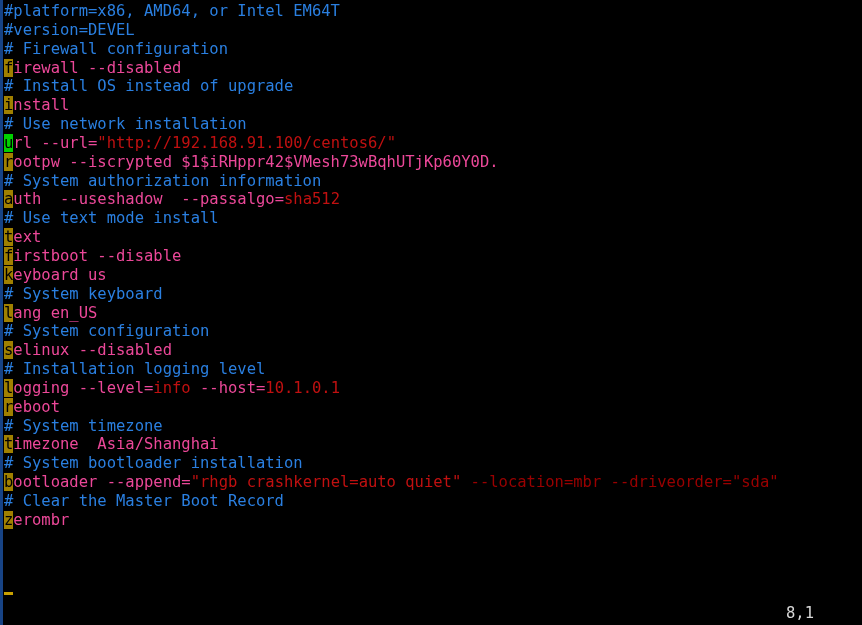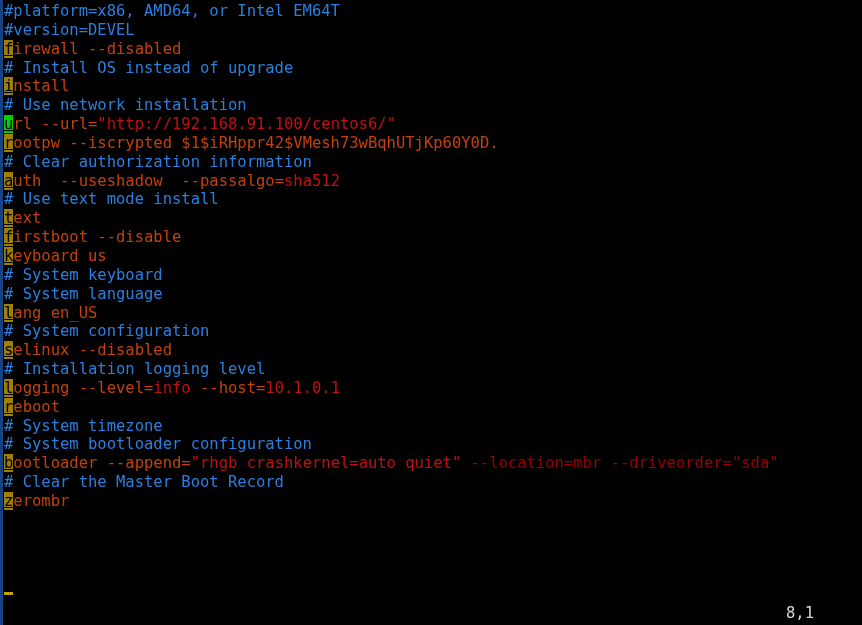--- a/index.html
+++ b/index.html
@@ -31,35 +31,34 @@
     opacity: 0.85;
   }
   #screen {
     position: absolute;
     left: 0;
     top: 0;
     width: 862px;
     height: 588px;
     padding: 2px 0 0 4px;
     box-sizing: border-box;
-    text-decoration: underline;
   }
   .line {
     height: 18.85px;
     line-height: 18.85px;
     font-size: 15.5px;
     white-space: pre;
     letter-spacing: 0px;
     color: #b0b0b0;
   }
   .cmt   { color: #2a7fe0; }
   .kw    { color: #b8a80a; background: #a08000; color: #000000; }
   .str   { color: #c01010; }
   .dkred { color: #9a0000; }
-  .plain { color: #c2410c; }
+  .plain { color: #ec4899; }
   .cursor-green { background: #00d000; color: #000000; }
 
   #statusline {
     position: absolute;
     left: 0;
     bottom: 0;
     width: 862px;
     height: 24px;
     line-height: 24px;
     font-size: 15.5px;
@@ -86,42 +85,43 @@
 </head>
 <body>
 
 <div id="terminal">
 
   <div class="left-edge"></div>
 
   <div id="screen">
       <div class="line"><span class="cmt">#platform=x86, AMD64, or Intel EM64T</span></div>
       <div class="line"><span class="cmt">#version=DEVEL</span></div>
+      <div class="line"><span class="cmt"># Firewall configuration</span></div>
       <div class="line"><span class="kw">f</span><span class="plain">irewall --disabled</span></div>
       <div class="line"><span class="cmt"># Install OS instead of upgrade</span></div>
       <div class="line"><span class="kw">i</span><span class="plain">nstall</span></div>
       <div class="line"><span class="cmt"># Use network installation</span></div>
       <div class="line"><span class="cursor-green">u</span><span class="plain">rl --url=</span><span class="str">"http://192.168.91.100/centos6/"</span></div>
       <div class="line"><span class="kw">r</span><span class="plain">ootpw --iscrypted $1$iRHppr42$VMesh73wBqhUTjKp60Y0D.</span></div>
-      <div class="line"><span class="cmt"># Clear authorization information</span></div>
+      <div class="line"><span class="cmt"># System authorization information</span></div>
       <div class="line"><span class="kw">a</span><span class="plain">uth  --useshadow  --passalgo=</span><span class="str">sha512</span></div>
       <div class="line"><span class="cmt"># Use text mode install</span></div>
       <div class="line"><span class="kw">t</span><span class="plain">ext</span></div>
       <div class="line"><span class="kw">f</span><span class="plain">irstboot --disable</span></div>
       <div class="line"><span class="kw">k</span><span class="plain">eyboard us</span></div>
       <div class="line"><span class="cmt"># System keyboard</span></div>
-      <div class="line"><span class="cmt"># System language</span></div>
       <div class="line"><span class="kw">l</span><span class="plain">ang en_US</span></div>
       <div class="line"><span class="cmt"># System configuration</span></div>
       <div class="line"><span class="kw">s</span><span class="plain">elinux --disabled</span></div>
       <div class="line"><span class="cmt"># Installation logging level</span></div>
       <div class="line"><span class="kw">l</span><span class="plain">ogging --level=</span><span class="str">info</span><span class="plain"> --host=</span><span class="str">10.1.0.1</span></div>
       <div class="line"><span class="kw">r</span><span class="plain">eboot</span></div>
       <div class="line"><span class="cmt"># System timezone</span></div>
-      <div class="line"><span class="cmt"># System bootloader configuration</span></div>
+      <div class="line"><span class="kw">t</span><span class="plain">imezone  Asia/Shanghai</span></div>
+      <div class="line"><span class="cmt"># System bootloader installation</span></div>
       <div class="line"><span class="kw">b</span><span class="plain">ootloader --append=</span><span class="str">"rhgb crashkernel=auto quiet"</span><span class="dkred"> --location=mbr --driveorder="sda"</span></div>
       <div class="line"><span class="cmt"># Clear the Master Boot Record</span></div>
       <div class="line"><span class="kw">z</span><span class="plain">erombr</span></div>
     </div>
 
   <div id="statusline">
     <span class="ruler-tick"></span>
     
     <span class="right">8,1</span>
   </div>

